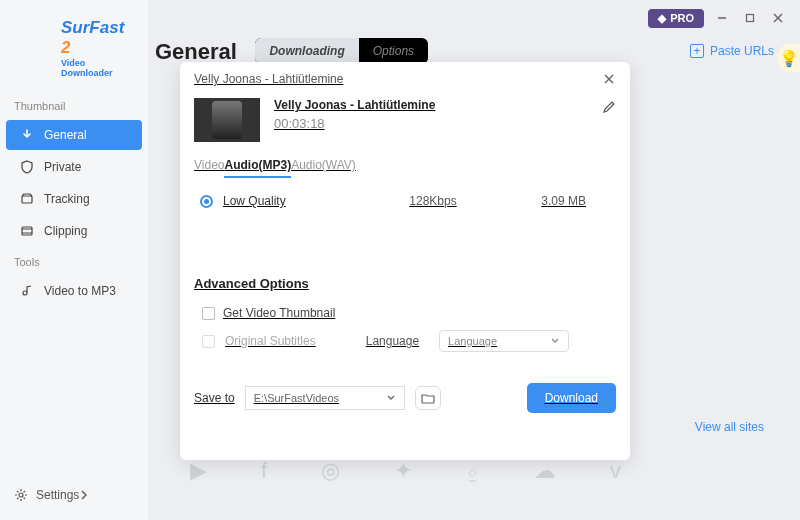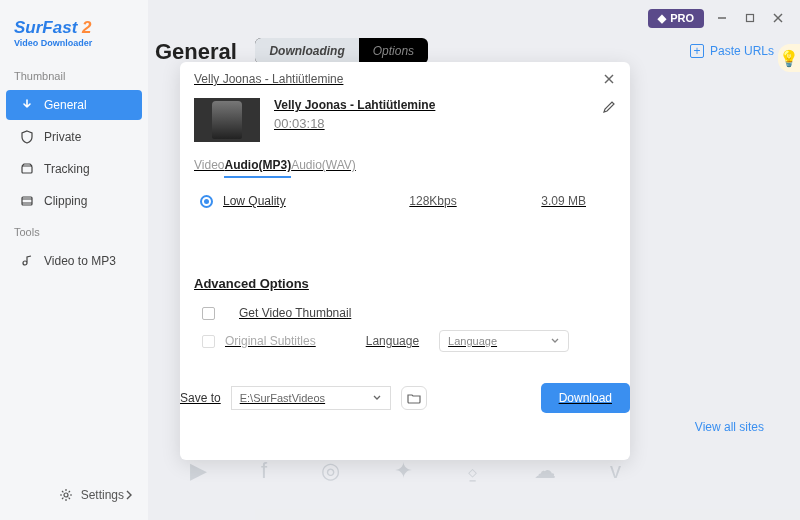--- a/index.html
+++ b/index.html
@@ -3,29 +3,29 @@
 <meta charset="utf-8">
 <style>
 * { margin: 0; padding: 0; box-sizing: border-box; font-family: -apple-system, BlinkMacSystemFont, "Segoe UI", Arial, sans-serif; }
 body { width: 800px; height: 520px; background: #f5f6f8; position: relative; overflow: hidden; }
 
 .titlebar { position: absolute; top: 0; right: 0; display: flex; align-items: center; gap: 8px; padding: 8px 12px; }
 .pro-badge { background: #5a4a8a; color: #fff; border-radius: 4px; padding: 3px 10px; font-size: 11px; font-weight: 600; display: flex; align-items: center; gap: 4px; }
 .win-btn { width: 20px; height: 20px; display: flex; align-items: center; justify-content: center; color: #666; cursor: pointer; }
 
 .sidebar { position: absolute; left: 0; top: 0; width: 148px; height: 100%; background: #f5f6f8; padding: 18px 0 0 0; }
-.logo { padding: 0 14px 14px; }
+.logo { padding: 0 14px 14px; margin-left: 47px; }
 .logo-main { color: #2a7ee8; font-weight: 700; font-style: italic; font-size: 17px; }
 .logo-main .two { color: #ff8a3a; }
 .logo-sub { color: #2a7ee8; font-size: 9px; font-weight: 600; }
 .section-label { color: #888; font-size: 11px; padding: 8px 14px 6px; }
 .nav-item { display: flex; align-items: center; gap: 10px; padding: 8px 14px; font-size: 12px; color: #444; cursor: pointer; border-radius: 4px; margin: 2px 6px; }
 .nav-item.active { background: #3a8ff0; color: #fff; }
 .nav-icon { width: 14px; height: 14px; display: inline-flex; align-items: center; justify-content: center; }
-.settings-row { position: absolute; bottom: 10px; left: 0; width: 148px; display: flex; align-items: center; justify-content: flex-end; padding: 8px 14px; font-size: 12px; color: #555; cursor: pointer; }
+.settings-row { position: absolute; bottom: 10px; left: 0; width: 148px; display: flex; align-items: center; justify-content: flex-start; padding: 8px 14px; font-size: 12px; color: #555; cursor: pointer; }
 .settings-row .left { display: flex; align-items: center; gap: 8px; }
 
 .main { position: absolute; left: 155px; top: 38px; right: 0; }
 .page-title { font-size: 22px; font-weight: 700; color: #222; display: inline-block; margin-right: 10px; }
 .tabs-group { display: inline-flex; background: #000000; border-radius: 6px; overflow: hidden; margin-left: 4px; vertical-align: 4px; font-style: italic;}
 .tab { padding: 6px 14px; font-size: 12px; color: #888; cursor: pointer; }
 .tab.active { background: #dfe3e8; color: #444; font-weight: 600; }
 .paste-btn { position: absolute; right: 26px; top: 44px; display: flex; align-items: center; gap: 6px; color: #3a8ff0; font-size: 12px; cursor: pointer; }
 .paste-icon { width: 14px; height: 14px; border: 1.5px solid #3a8ff0; border-radius: 2px; display: inline-flex; align-items: center; justify-content: center; font-size: 12px; line-height: 1; }
 
@@ -50,28 +50,28 @@
 
 .quality-row { display: flex; align-items: center; padding: 10px 14px; font-size: 12px; color: #333; }
 .radio { width: 13px; height: 13px; border: 2px solid #3a8ff0; border-radius: 50%; display: inline-flex; align-items: center; justify-content: center; margin-right: 10px; margin-left: 6px;}
 .radio .dot { width: 5px; height: 5px; background: #3a8ff0; border-radius: 50%; }
 .q-name { width: 140px; }
 .q-bitrate { width: 140px; text-align: center; color: #555;}
 .q-size { flex: 1; text-align: right; padding-right: 30px; color: #555;}
 
 .adv { padding: 4px 14px; margin-top: 54px; }
 .adv-title { font-size: 13px; font-weight: 600; color: #222; margin-bottom: 10px; }
-.chk-row { display: flex; align-items: center; gap: 24px; font-size: 12px; color: #444; padding: 5px 8px; }
+.chk-row { display: flex; align-items: center; gap: 8px; font-size: 12px; color: #444; padding: 5px 8px; }
 .chk { width: 13px; height: 13px; border: 1.5px solid #bbb; border-radius: 2px; cursor: pointer; }
 .chk.disabled { border-color: #ddd; }
 .second-opt { display: flex; align-items: center; gap: 10px; padding: 5px 8px; }
 .lang-label { margin-left: 40px; font-size: 12px; color: #555; }
 .lang-select { margin-left: 10px; border: 1px solid #ddd; border-radius: 4px; padding: 4px 8px; font-size: 11px; color: #888; width: 130px; display: flex; justify-content: space-between; align-items: center; cursor: pointer; }
 
-.save-row { display: flex; align-items: center; gap: 10px; padding: 14px 0 12px; border-top: 0; margin-top: 8px; }
+.save-row { display: flex; align-items: center; gap: 10px; padding: 14px 14px 12px; border-top: 0; margin-top: 8px; }
 .save-label { font-size: 12px; color: #333; }
 .path-select { flex: 0 0 160px; border: 1px solid #ddd; border-radius: 0; padding: 5px 8px; font-size: 11px; color: #666; display: flex; justify-content: space-between; align-items: center; cursor: pointer; }
 .folder-btn { width: 26px; height: 24px; border: 1px solid #ddd; border-radius: 6px; display: flex; align-items: center; justify-content: center; color: #666; cursor: pointer; }
 .download-btn { margin-left: auto; background: #3a8ff0; color: #fff; border: none; border-radius: 5px; padding: 8px 18px; font-size: 12px; cursor: pointer; }
 
 .view-all { position: absolute; right: 36px; bottom: 86px; color: #3a8ff0; font-size: 12px; cursor: pointer; }
 .site-icons { position: absolute; left: 190px; bottom: 36px; display: flex; gap: 54px; color: #cfd3d9; }
 .site-icons span { font-size: 22px; }
 
 svg { display: block; }

